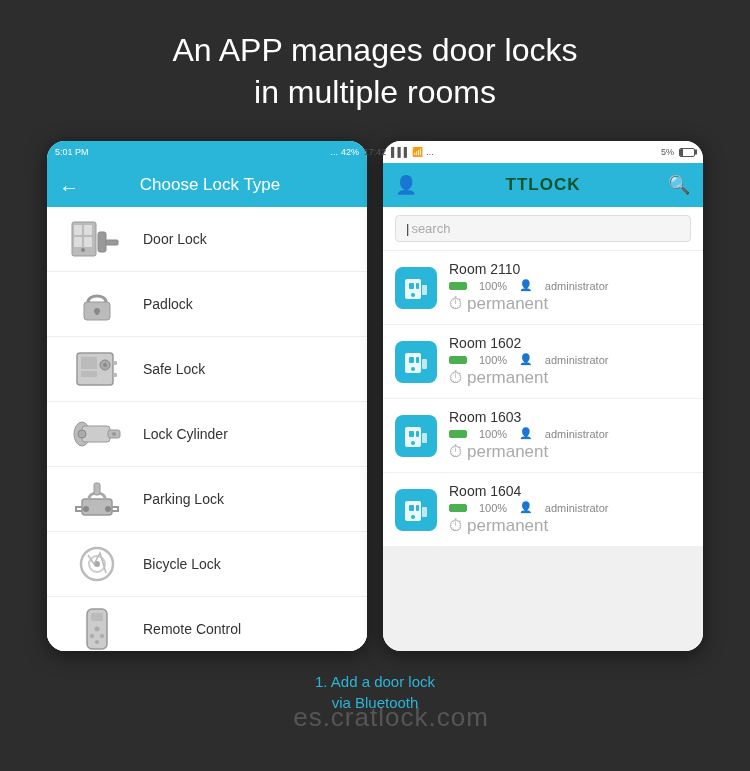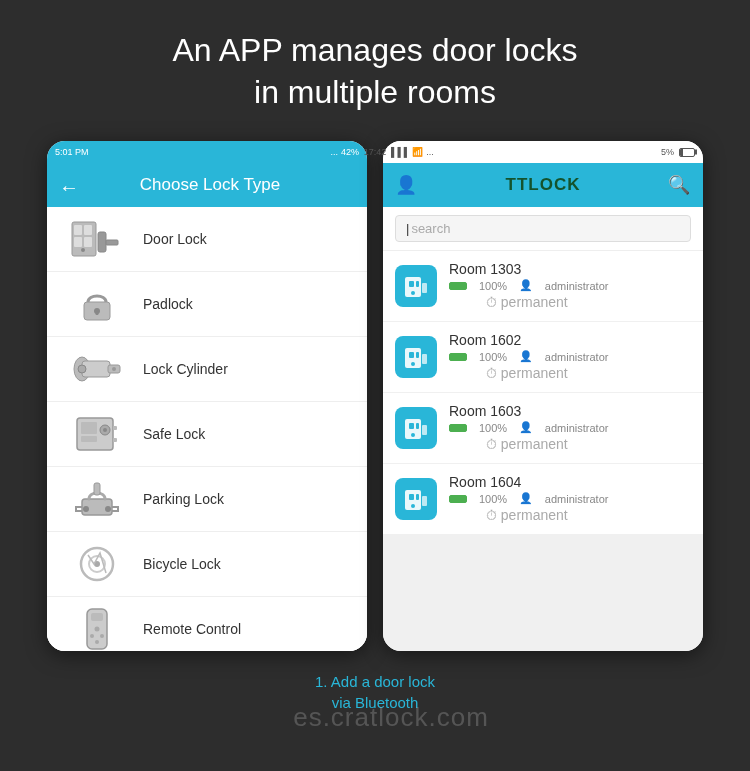--- a/index.html
+++ b/index.html
@@ -188,21 +188,21 @@
     .room-info { display: flex; flex-direction: column; gap: 2px; }
     .room-name { font-size: 14px; color: #333; font-weight: 500; }
     .room-meta { display: flex; align-items: center; gap: 12px; font-size: 11px; color: #888; }
     .battery-green {
       display: inline-block;
       width: 18px; height: 8px;
       background: #4CAF50;
       border-radius: 2px;
       border: 1px solid #4CAF50;
     }
-    .room-permanent { font-size: 14px; color: #aaa; margin-left: 37px; }
+    .room-permanent { font-size: 17px; color: #aaa; }
 
     
     .captions-row {
       display: flex;
       width: 100%;
       justify-content: center;
       gap: 16px;
       margin-top: 4px;
     }
     .caption {
@@ -263,48 +263,48 @@
         <div class="lock-item">
           <div class="lock-icon-area">
             <svg width="34" height="40" viewBox="0 0 34 40" fill="none">
               <path d="M8 18 C8 10 26 10 26 18" stroke="#999" stroke-width="3" fill="none" stroke-linecap="round"></path>
               <rect x="4" y="18" width="26" height="18" rx="3" fill="#bbb" stroke="#999" stroke-width="1"></rect>
               <circle cx="17" cy="27" r="3" fill="#888"></circle>
               <rect x="15.5" y="27" width="3" height="4" rx="1" fill="#888"></rect>
             </svg>
           </div>
           <span class="lock-label">Padlock</span>
-        </div>
-
-        <div class="lock-item">
-          <div class="lock-icon-area">
-            <svg width="50" height="28" viewBox="0 0 50 28" fill="none">
-              <ellipse cx="10" cy="14" rx="8" ry="12" fill="#bbb" stroke="#999" stroke-width="1"></ellipse>
-              <rect x="10" y="6" width="28" height="16" rx="3" fill="#ccc" stroke="#999" stroke-width="1"></rect>
-              <circle cx="10" cy="14" r="4" fill="#aaa" stroke="#888" stroke-width="1"></circle>
-              <rect x="36" y="10" width="12" height="8" rx="2" fill="#bbb" stroke="#999" stroke-width="1"></rect>
-              <circle cx="42" cy="14" r="2" fill="#999"></circle>
-            </svg>
-          </div>
-          <span class="lock-label">Lock Cylinder</span>
         </div>
 
         <div class="lock-item">
           <div class="lock-icon-area">
             <svg width="44" height="36" viewBox="0 0 44 36" fill="none">
               <rect x="2" y="2" width="36" height="32" rx="3" fill="#ccc" stroke="#999" stroke-width="1.5"></rect>
               <rect x="6" y="6" width="16" height="12" rx="1" fill="#bbb"></rect>
               <rect x="6" y="20" width="16" height="6" rx="1" fill="#bbb"></rect>
               <circle cx="30" cy="14" r="5" fill="#aaa" stroke="#888" stroke-width="1"></circle>
               <circle cx="30" cy="14" r="2" fill="#888"></circle>
               <rect x="38" y="10" width="4" height="4" rx="1" fill="#bbb"></rect>
               <rect x="38" y="22" width="4" height="4" rx="1" fill="#bbb"></rect>
             </svg>
           </div>
           <span class="lock-label">Safe Lock</span>
+        </div>
+
+        <div class="lock-item">
+          <div class="lock-icon-area">
+            <svg width="50" height="28" viewBox="0 0 50 28" fill="none">
+              <ellipse cx="10" cy="14" rx="8" ry="12" fill="#bbb" stroke="#999" stroke-width="1"></ellipse>
+              <rect x="10" y="6" width="28" height="16" rx="3" fill="#ccc" stroke="#999" stroke-width="1"></rect>
+              <circle cx="10" cy="14" r="4" fill="#aaa" stroke="#888" stroke-width="1"></circle>
+              <rect x="36" y="10" width="12" height="8" rx="2" fill="#bbb" stroke="#999" stroke-width="1"></rect>
+              <circle cx="42" cy="14" r="2" fill="#999"></circle>
+            </svg>
+          </div>
+          <span class="lock-label">Lock Cylinder</span>
         </div>
 
         <div class="lock-item">
           <div class="lock-icon-area">
             <svg width="46" height="40" viewBox="0 0 46 40" fill="none">
               <rect x="8" y="20" width="30" height="16" rx="3" fill="#bbb" stroke="#999" stroke-width="1.5"></rect>
               <path d="M8 28 L2 28 L2 32 L8 32" stroke="#999" stroke-width="2" fill="none"></path>
               <path d="M38 28 L44 28 L44 32 L38 32" stroke="#999" stroke-width="2" fill="none"></path>
               <path d="M15 20 C15 12 31 12 31 20" stroke="#aaa" stroke-width="3" fill="none" stroke-linecap="round"></path>
               <rect x="20" y="4" width="6" height="12" rx="2" fill="#bbb" stroke="#999" stroke-width="1"></rect>
@@ -379,21 +379,21 @@
           <div class="room-avatar">
             <svg width="26" height="26" viewBox="0 0 26 26" fill="none">
               <rect x="2" y="4" width="16" height="20" rx="2" fill="white" opacity="0.9"></rect>
               <rect x="6" y="8" width="5" height="6" rx="1" fill="#29b6d8"></rect>
               <rect x="13" y="8" width="3" height="6" rx="1" fill="#29b6d8"></rect>
               <circle cx="10" cy="20" r="2" fill="#29b6d8"></circle>
               <rect x="19" y="10" width="5" height="10" rx="1" fill="white" opacity="0.7"></rect>
             </svg>
           </div>
           <div class="room-info">
-            <span class="room-name">Room 1303</span>
+            <span class="room-name">Room 2110</span>
             <div class="room-meta">
               <span class="battery-green"></span>
               <span>100%</span>
               <span>👤</span>
               <span>administrator</span>
             </div>
             <span class="room-permanent">⏱ permanent</span>
           </div>
         </div>
 

